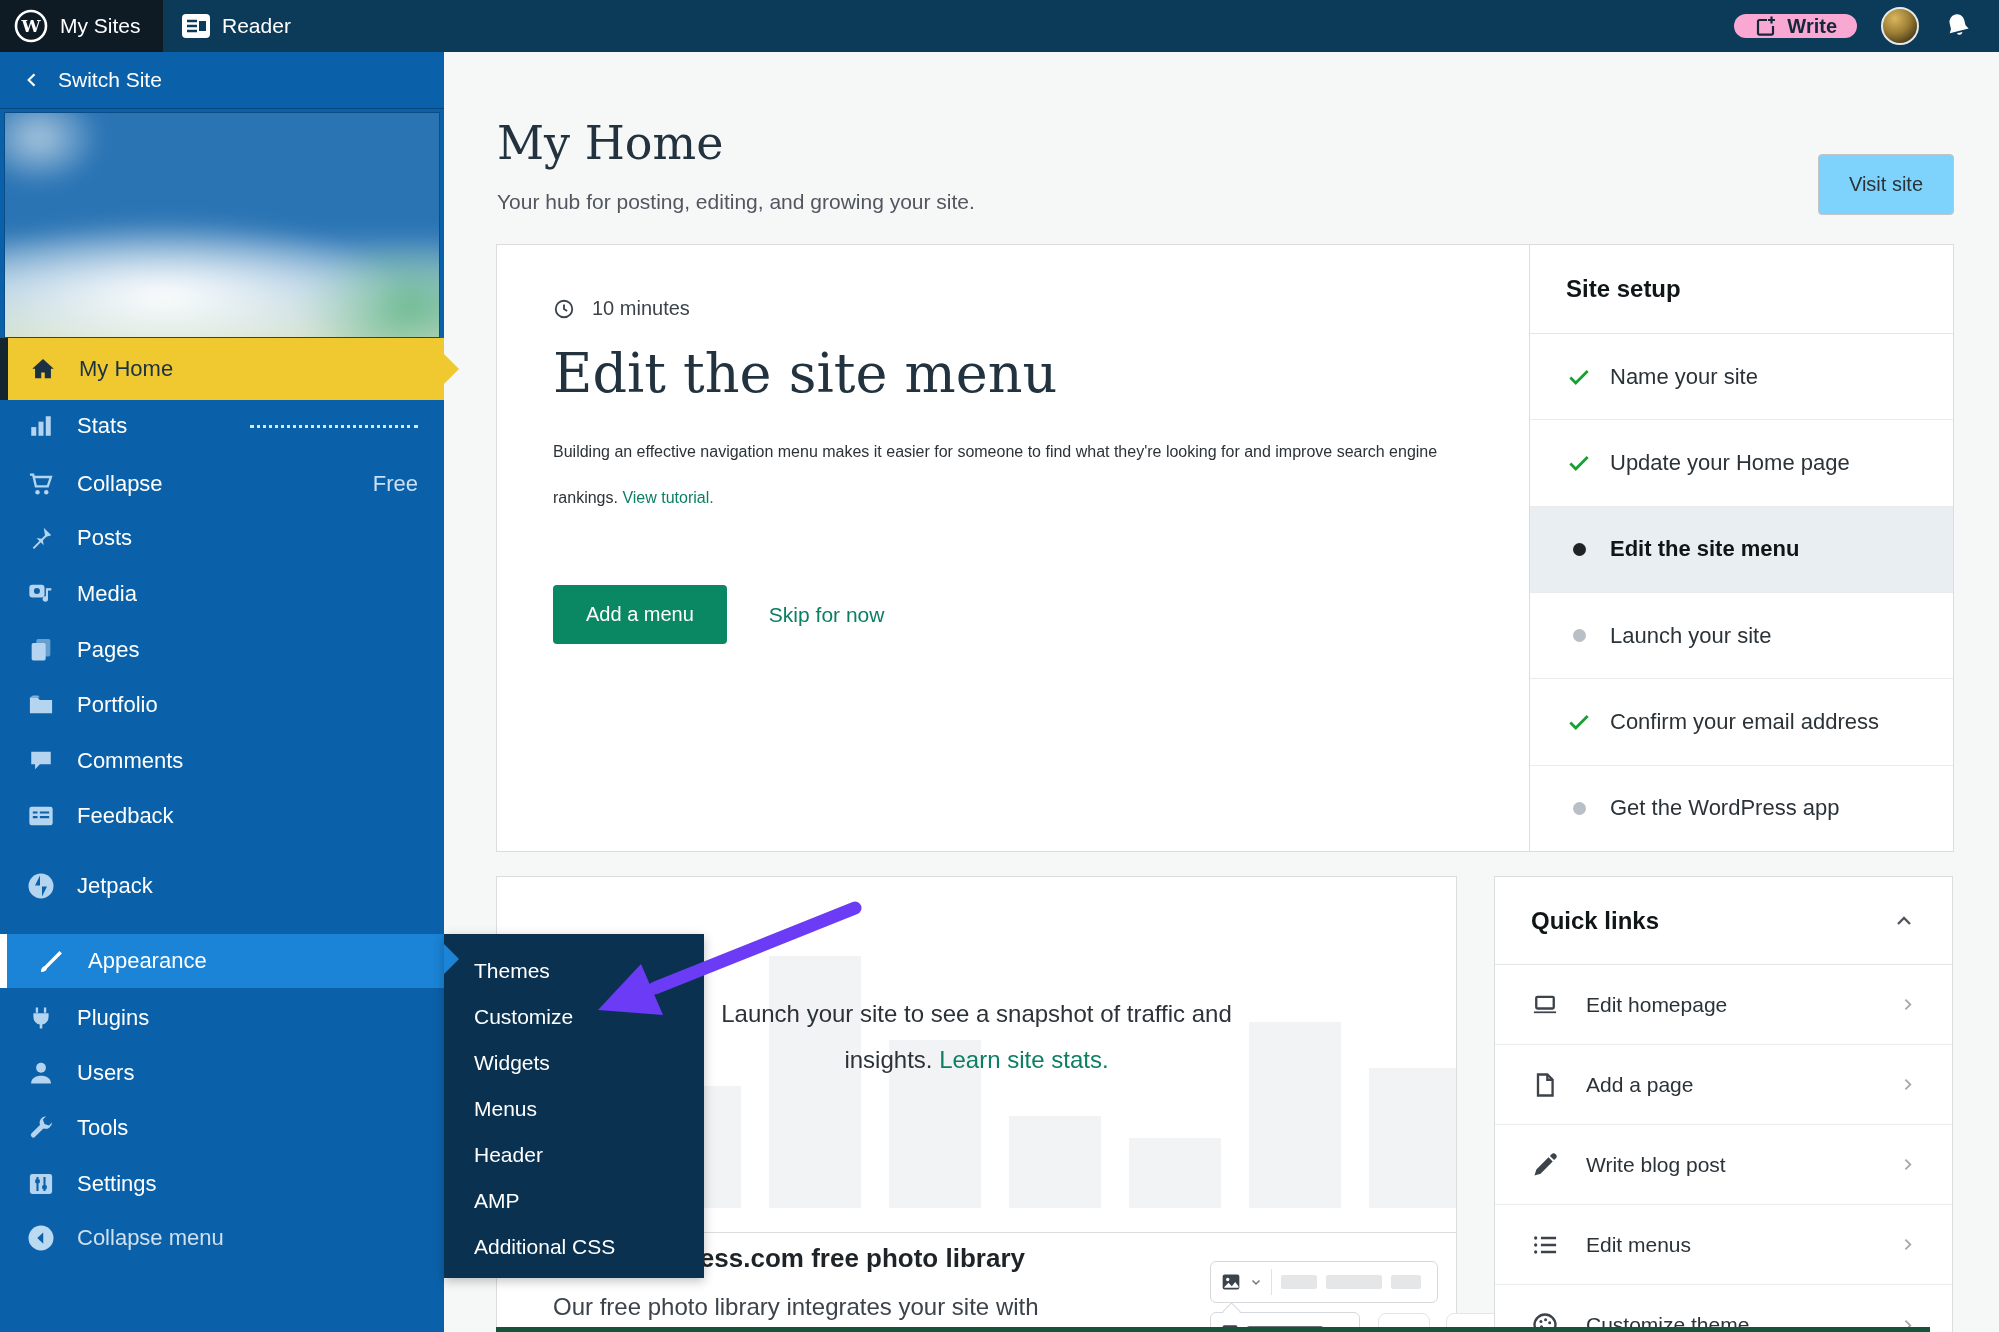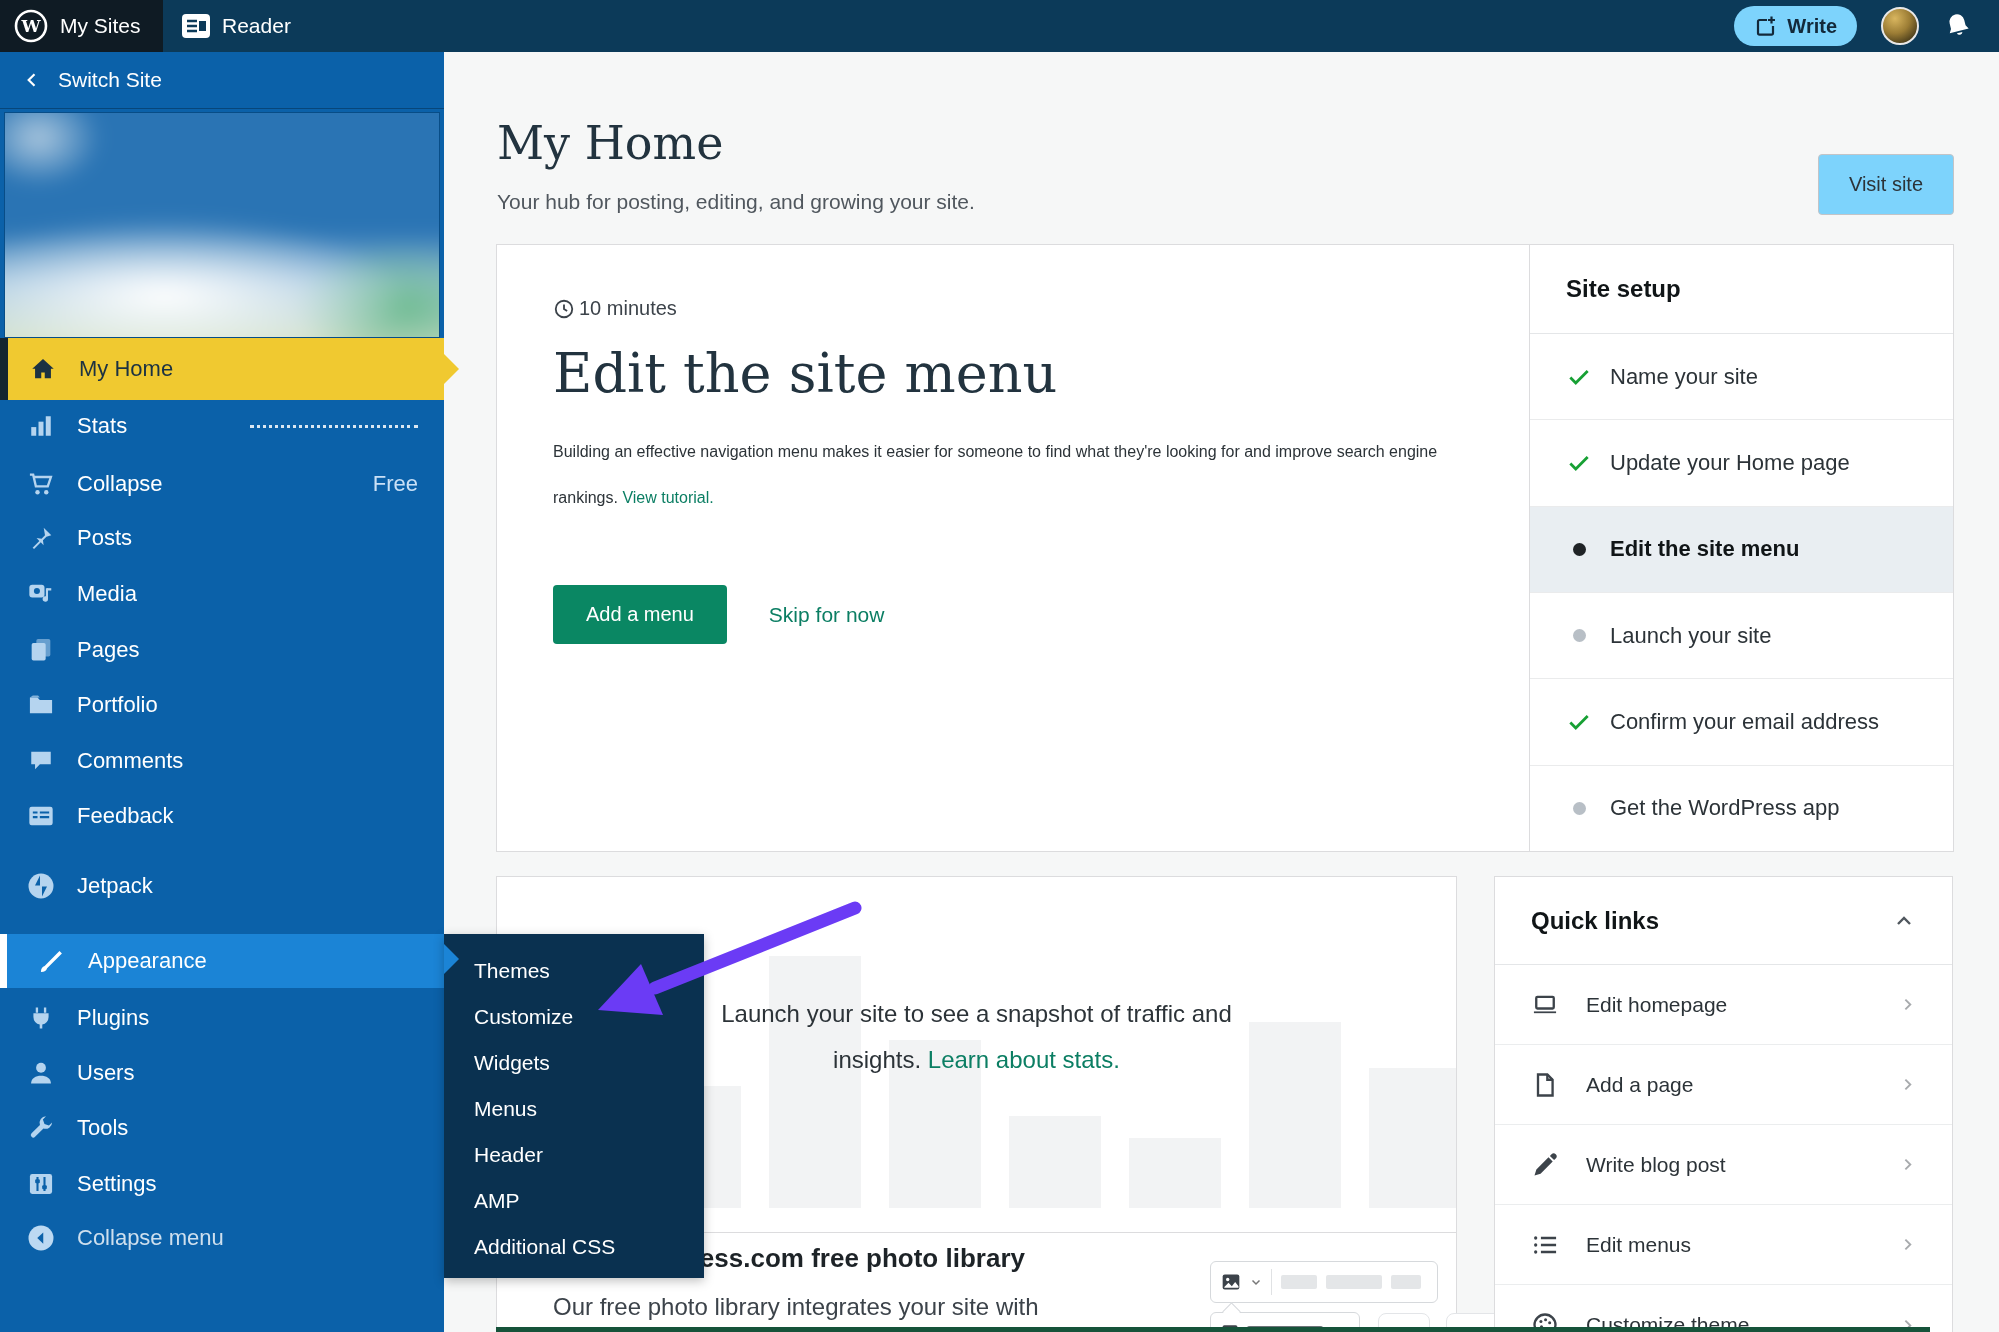--- a/index.html
+++ b/index.html
@@ -8,21 +8,21 @@
   #app { position:relative; width:1999px; height:1332px; overflow:hidden; background:#f6f7f7; }
 
   
   .masterbar { position:absolute; left:0; top:0; width:1999px; height:52px; background:#0c3a59; z-index:50; }
   .mb-mysites { position:absolute; left:0; top:0; height:52px; width:163px; background:#0f1b24; display:flex; align-items:center; gap:12px; padding:0 14px; cursor:pointer; }
   .mb-mysites span { color:#fff; font-size:21px; font-weight:500; white-space:nowrap; }
   .wp-logo { width:34px; height:34px; flex:0 0 34px; }
   .mb-reader { position:absolute; left:181px; top:0; height:52px; display:flex; align-items:center; gap:11px; cursor:pointer; }
   .mb-reader span { color:#fff; font-size:21px; font-weight:500; }
   .mb-right { position:absolute; right:26px; top:0; height:52px; display:flex; align-items:center; gap:24px; }
-  .write-btn { height:40px; background:#7dd3fc; border:none; border-radius:20px; display:flex; align-items:center; gap:9px; padding:0 20px; cursor:pointer; }
+  .write-btn { height:24px; background:#f9a8d4; border:none; border-radius:20px; display:flex; align-items:center; gap:9px; padding:0 20px; cursor:pointer; }
   .write-btn span { font-size:20px; font-weight:600; color:#13293a; font-family:"Liberation Sans",sans-serif; }
   .avatar { width:38px; height:38px; border-radius:50%; background:radial-gradient(circle at 35% 28%, #d9b65f 0%, #9c7d35 45%, #4a3d1b 80%, #2c2712 100%); border:2px solid #e8e8e8; cursor:pointer; }
   .bell { width:30px; height:30px; transform:rotate(-14deg); cursor:pointer; }
 
   
   .sidebar { position:absolute; left:0; top:52px; width:444px; height:1280px; background:#0b61a9; z-index:20; }
   .switch-site { position:absolute; left:0; top:0; width:444px; height:57px; display:flex; align-items:center; gap:16px; padding:0 22px; border-bottom:1px solid rgba(0,0,0,.28); color:#fff; font-size:21px; cursor:pointer; }
   .site-preview { position:absolute; left:4px; top:60px; width:436px; height:226px; overflow:hidden; border:1px solid rgba(0,0,0,.2); cursor:pointer; }
   .site-preview .blur {
     position:absolute; inset:-24px;
@@ -53,21 +53,21 @@
   
   .arrow-overlay { position:absolute; left:0; top:0; z-index:70; pointer-events:none; }
 
   
   .page-title { position:absolute; left:497px; top:116px; font-family:"DejaVu Serif", serif; font-size:46px; font-weight:500; color:#22333f; z-index:10; }
   .page-subtitle { position:absolute; left:497px; top:190px; font-size:21px; color:#50575e; z-index:10; }
   .visit-btn { position:absolute; left:1818px; top:154px; width:136px; height:61px; background:#7dd3fc; border:1px solid #c3c4c7; border-radius:4px; font-size:20px; color:#2c3338; cursor:pointer; z-index:10; font-family:"Liberation Sans",sans-serif; }
 
   .big-card { position:absolute; left:496px; top:244px; width:1458px; height:608px; background:#fff; border:1px solid #dcdcde; z-index:10; }
   .task-pane { position:absolute; left:0; top:0; right:424px; bottom:0; padding:52px 56px; }
-  .task-timer { display:flex; align-items:center; gap:4px; color:#3c434a; font-size:20px; }
+  .task-timer { display:flex; align-items:center; gap:17px; color:#3c434a; font-size:20px; }
   .task-timer svg { width:22px; height:22px; }
   .task-title { margin-top:22px; font-family:"DejaVu Serif", serif; font-size:54px; font-weight:500; color:#22333f; }
   .task-body { margin-top:24px; max-width:910px; font-size:16px; line-height:46px; color:#2c3338; }
   .green-link { color:#0b7e63; cursor:pointer; text-decoration:none; }
   .task-actions { margin-top:64px; display:flex; align-items:center; gap:42px; }
   .btn-primary { background:#0a8763; color:#fff; border:none; border-radius:4px; padding:18px 33px; font-size:20px; cursor:pointer; font-family:"Liberation Sans",sans-serif; }
   .link-skip { color:#0b7e63; font-size:21px; cursor:pointer; }
 
   .setup-pane { position:absolute; right:0; top:0; width:424px; bottom:0; border-left:1px solid #dcdcde; display:flex; flex-direction:column; }
   .setup-header { height:89px; display:flex; align-items:center; padding:0 36px; font-size:24px; font-weight:bold; color:#101517; border-bottom:1px solid #e4e6e8; }
@@ -417,21 +417,21 @@
     <div class="ghost-bar" style="left:272px; height:252px"></div>
     <div class="ghost-bar" style="left:392px; height:168px"></div>
     <div class="ghost-bar" style="left:512px; height:92px"></div>
     <div class="ghost-bar" style="left:632px; height:70px"></div>
     <div class="ghost-bar" style="left:752px; height:186px"></div>
     <div class="ghost-bar" style="left:872px; height:140px"></div>
     <div class="stats-text">
       <div>Launch your site to see a snapshot of traffic and</div>
       <div>
         <span>insights.</span>
-        <span class="green-link">Learn about stats.</span>
+        <span class="green-link">Learn site stats.</span>
       </div>
     </div>
   </div>
 
   <div class="photo-card">
     <div class="photo-title">The WordPress.com free photo library</div>
     <div class="photo-body">Our free photo library integrates your site with</div>
     <div class="photo-illo">
       <div class="illo-toolbar">
         <svg width="20" height="20" viewBox="0 0 24 24">

